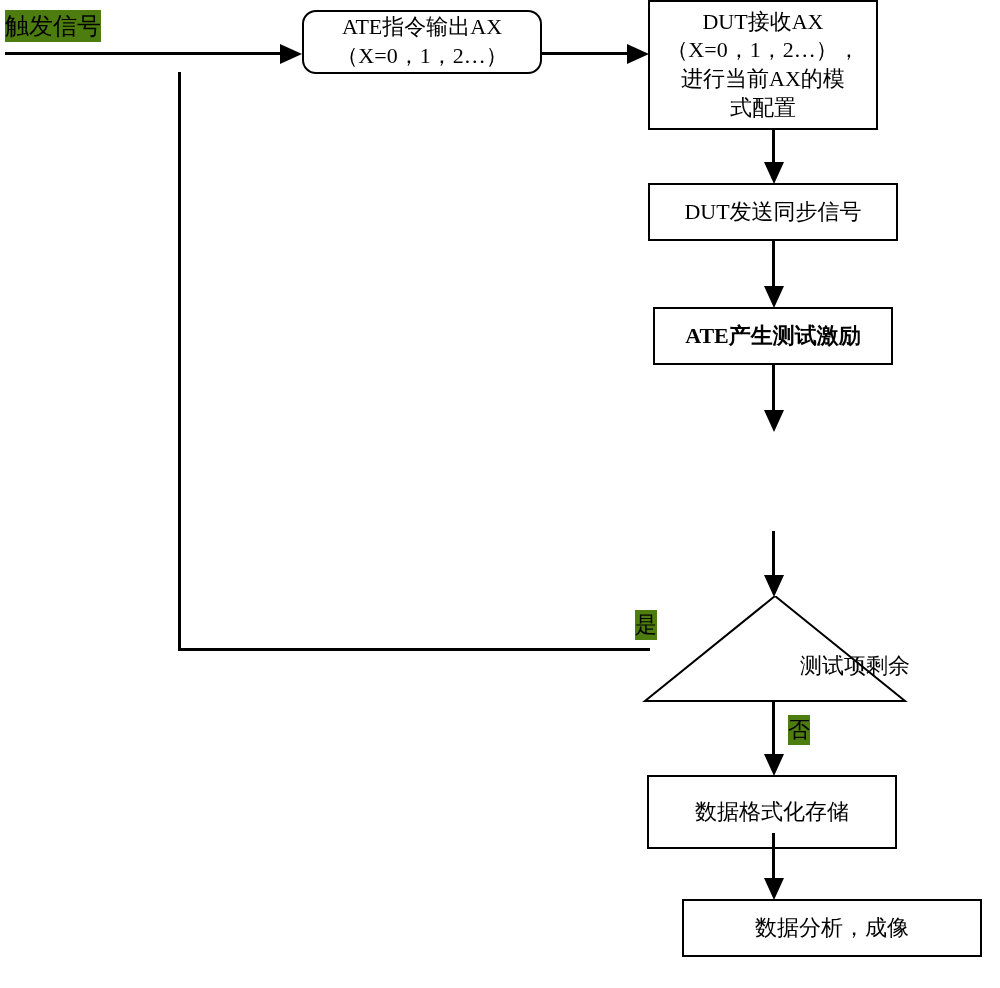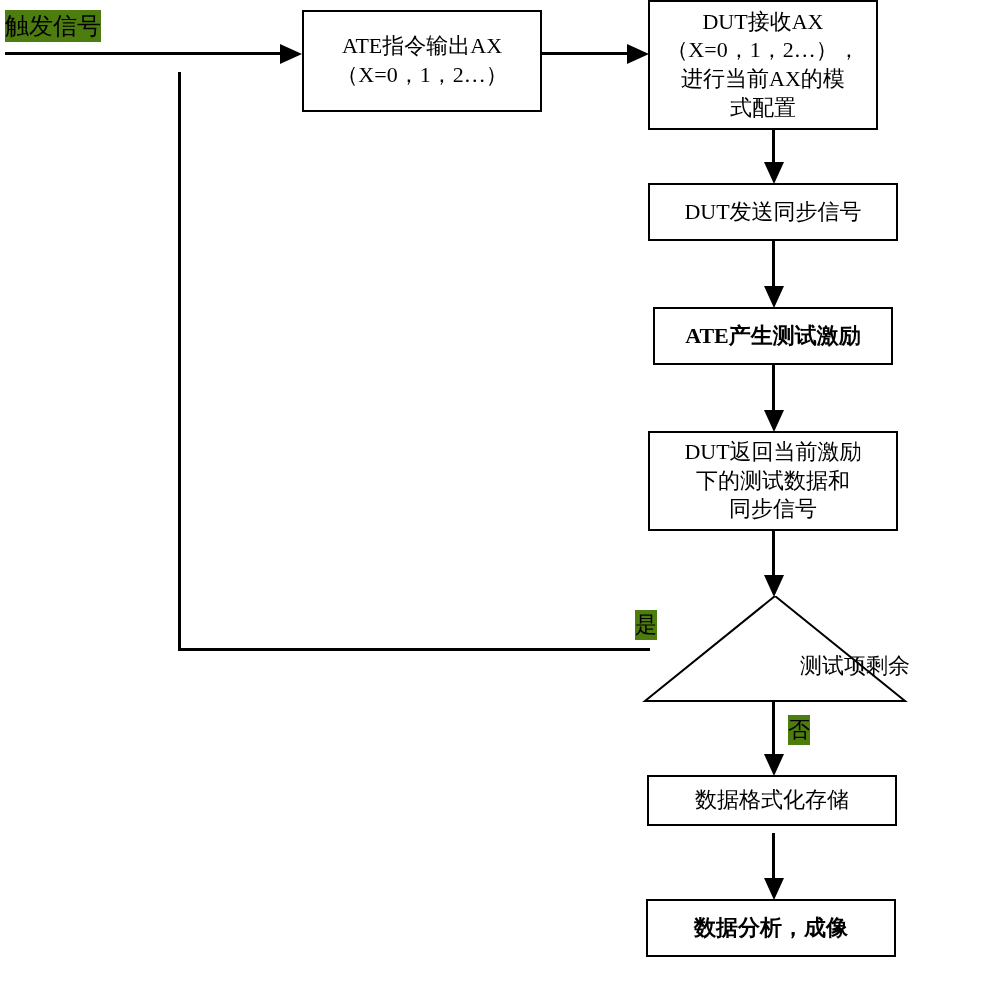--- a/index.html
+++ b/index.html
@@ -73,21 +73,21 @@
 </head>
 <body>
 
 <div class="canvas">
 
   <div class="label" style="left:5px; top:10px;">触发信号</div>
 
   <div class="line hline" style="left:5px; top:52px; width:278px;"></div>
   <div class="arrow-right" style="left:280px; top:44px;"></div>
 
-  <div class="box" style="left:302px; top:10px; width:240px; height:102px; white-space:pre-line;">ATE指令输出AX
+  <div class="box" style="left:302px; top:10px; width:240px; height:64px; white-space:pre-line;border-radius:14px;">ATE指令输出AX
 （X=0，1，2…）</div>
 
   <div class="line hline" style="left:542px; top:52px; width:88px;"></div>
   <div class="arrow-right" style="left:627px; top:44px;"></div>
 
   <div class="box" style="left:648px; top:0px; width:230px; height:130px; white-space:pre-line;">DUT接收AX
 （X=0，1，2…），
 进行当前AX的模
 式配置</div>
 
@@ -97,23 +97,20 @@
   <div class="box" style="left:648px; top:183px; width:250px; height:58px;">DUT发送同步信号</div>
 
   <div class="line vline" style="left:772px; top:241px; height:48px;"></div>
   <div class="arrow-down" style="left:764px; top:286px;"></div>
 
   <div class="box" style="left:653px; top:307px; width:240px; height:58px;font-weight:bold;">ATE产生测试激励</div>
 
   <div class="line vline" style="left:772px; top:365px; height:48px;"></div>
   <div class="arrow-down" style="left:764px; top:410px;"></div>
 
-  <div class="box" style="left:648px; top:431px; width:250px; height:100px; white-space:pre-line;">DUT返回当前激励
-下的测试数据和
-同步信号</div>
 
   <div class="line vline" style="left:772px; top:531px; height:47px;"></div>
   <div class="arrow-down" style="left:764px; top:575px;"></div>
 
   <div class="decision" style="left:640px; top:596px; width:270px; height:110px;">
     <svg class="triangle-svg" width="270" height="110">
       <polygon points="135,0 265,105 5,105" fill="#fff" stroke="#000" stroke-width="2"></polygon>
     </svg>
     <div class="decision-text">测试项剩余</div>
   </div>
@@ -121,20 +118,20 @@
   <div class="label" style="left:635px; top:610px; font-size:22px;">是</div>
 
   <div class="line hline" style="left:178px; top:648px; width:472px;"></div>
   <div class="line vline" style="left:178px; top:72px; height:579px;"></div>
 
   <div class="label" style="left:788px; top:715px; font-size:22px;">否</div>
 
   <div class="line vline" style="left:772px; top:702px; height:55px;"></div>
   <div class="arrow-down" style="left:764px; top:754px;"></div>
 
-  <div class="box" style="left:647px; top:775px; width:250px; height:51px;">数据格式化存储</div>
+  <div class="box" style="left:647px; top:775px; width:250px; height:74px;">数据格式化存储</div>
 
   <div class="line vline" style="left:772px; top:833px; height:48px;"></div>
   <div class="arrow-down" style="left:764px; top:878px;"></div>
 
-  <div class="box" style="left:646px; top:899px; width:250px; height:58px;font-weight:bold;">数据分析，成像</div>
+  <div class="box" style="left:682px; top:899px; width:300px; height:58px;">数据分析，成像</div>
 
 </div>
 
 </body></html>

